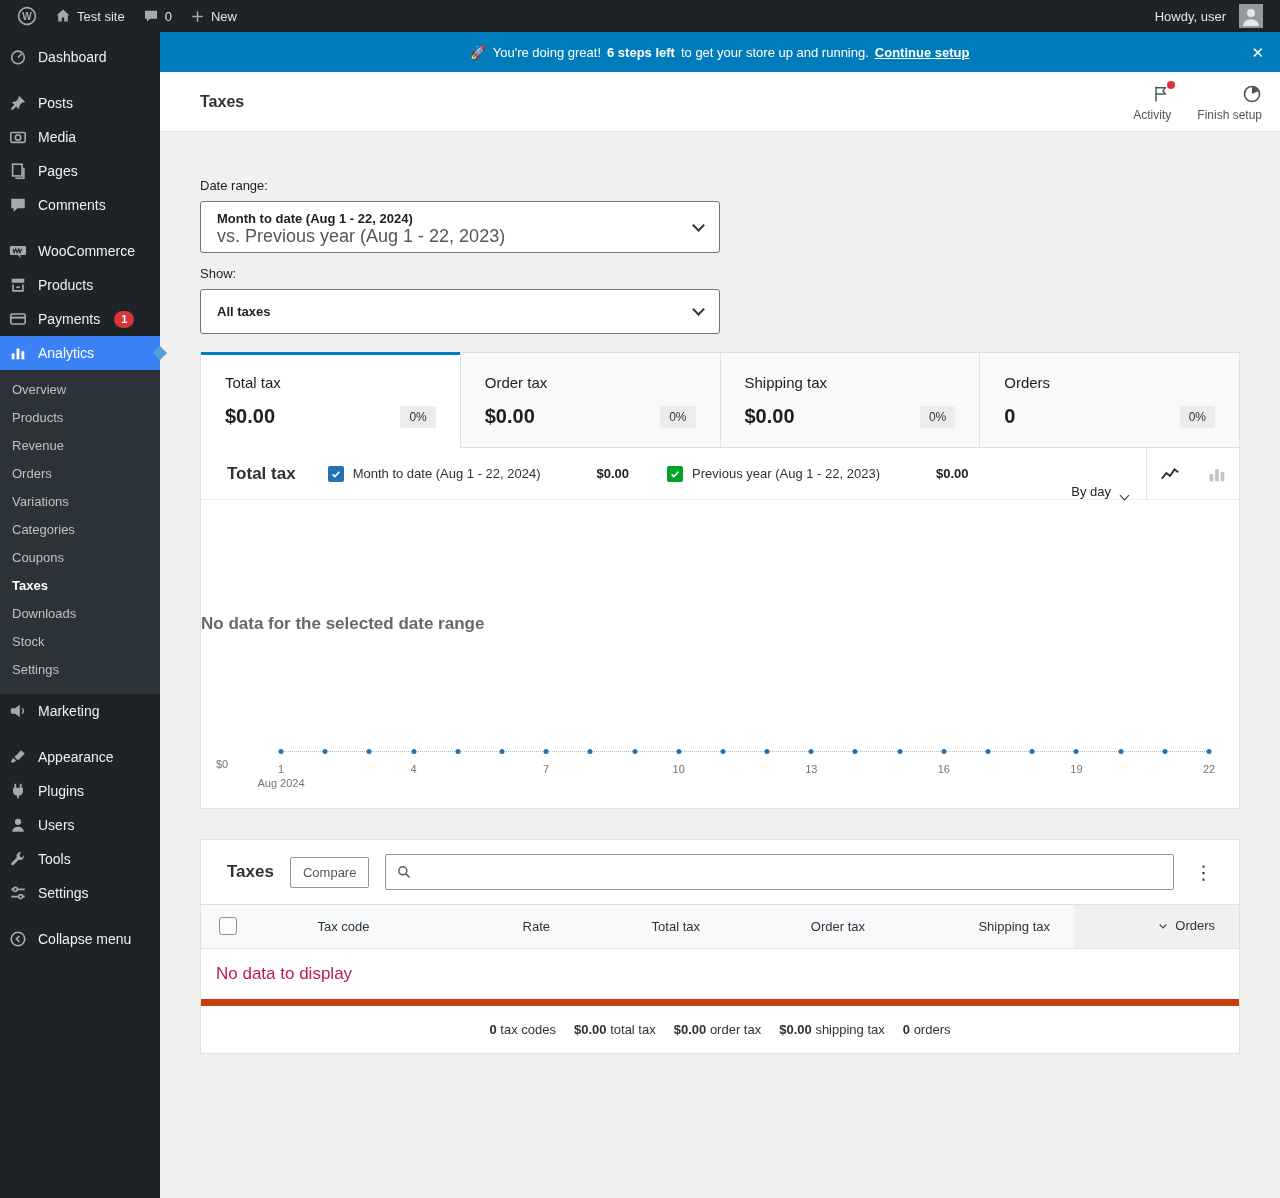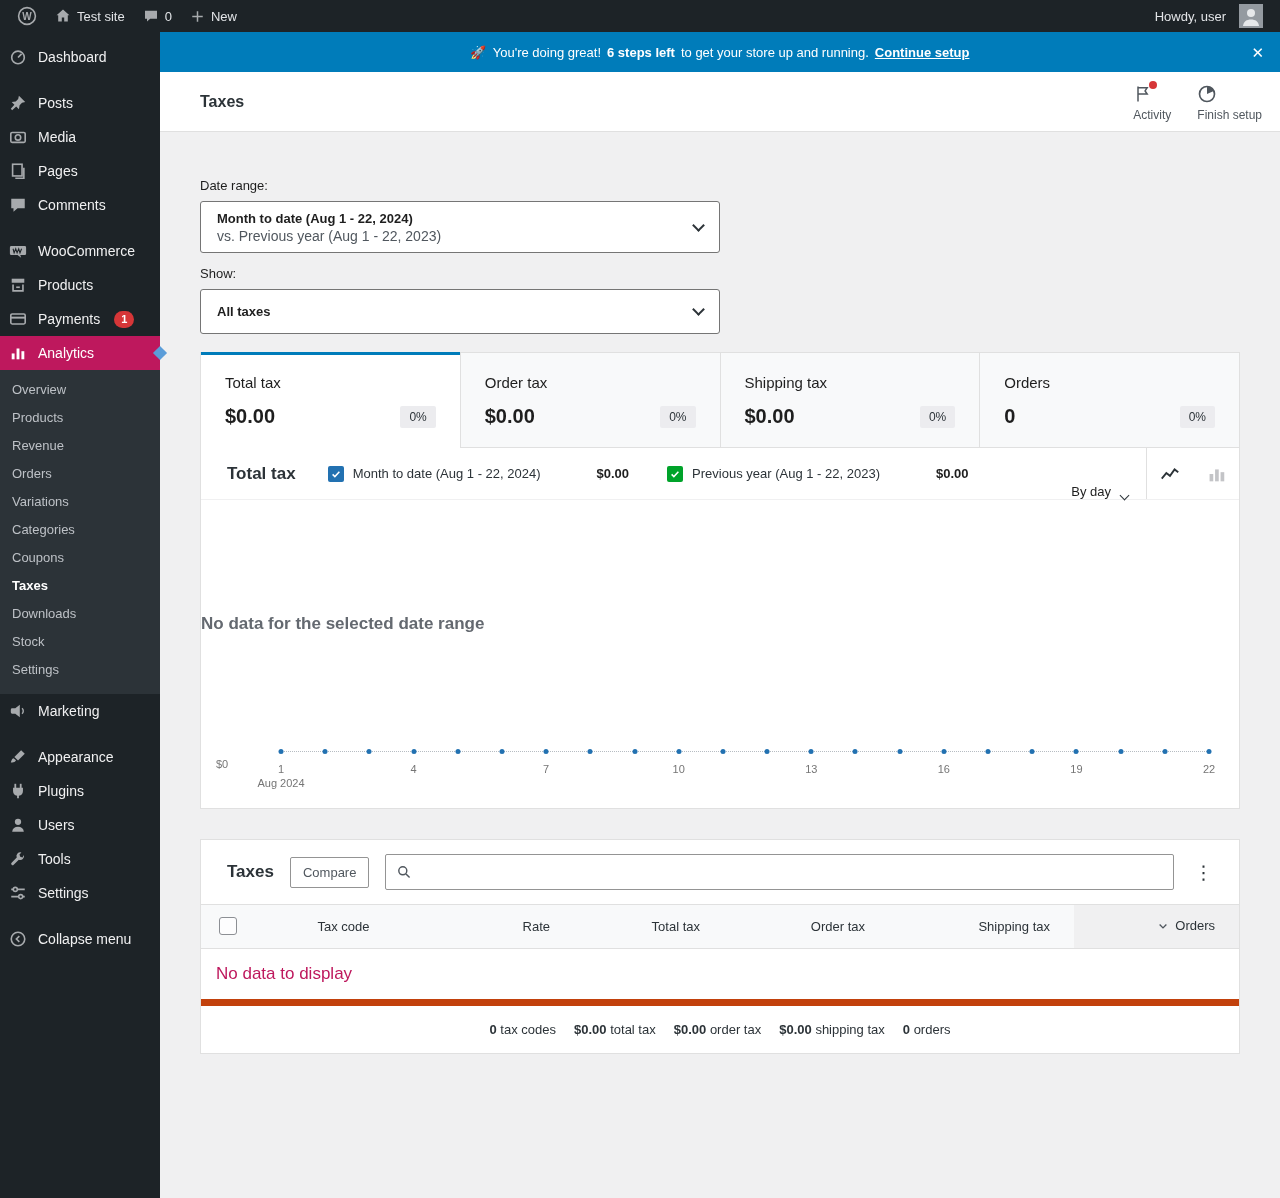--- a/index.html
+++ b/index.html
@@ -12,53 +12,53 @@
   .ab-group{display:flex;align-items:center;height:32px}
   .ab-item{display:flex;align-items:center;gap:6px;padding:0 9px;height:32px;cursor:pointer;white-space:nowrap}
   .ab-item .ab-ic{color:#a7aaad;display:flex}
   .avatar{width:24px;height:24px;overflow:hidden;margin-left:7px;flex-shrink:0}
 
   
   .layout{display:flex;height:1166px}
   .sidebar{width:160px;background:#1d2327;flex-shrink:0;padding-top:8px;font-size:14px}
   .menu-item{display:flex;align-items:center;gap:10px;padding:7px 8px;color:#f0f0f1;cursor:pointer;position:relative;line-height:20px}
   .mi-icon{width:20px;height:20px;color:#a7aaad;flex-shrink:0;display:flex;align-items:center;justify-content:center}
-  .menu-item.active{background:#be185d;color:#fff}
+  .menu-item.active{background:#3b82f6;color:#fff}
   .menu-item.active .mi-icon{color:#fff}
   .menu-arrow{position:absolute;right:-5px;top:50%;margin-top:-5px;width:10px;height:10px;background:#5b9dd9;transform:rotate(45deg)}
   .sep{height:12px}
   .count-badge{margin-left:4px;background:#d63638;color:#fff;font-size:11px;line-height:1;padding:3px 7px;border-radius:10px;font-weight:700}
   .submenu{background:#2c3338;padding:6px 0 10px}
   .submenu-item{padding:5px 12px;font-size:13px;color:#bdc1c6;line-height:18px;cursor:pointer}
   .submenu-item.active .sm-label{color:#fff;font-weight:700}
 
   .main{flex:1;display:flex;flex-direction:column;background:#f0f0f1;min-width:0}
 
   
   .setup-banner{height:40px;background:#007cba;color:#fff;display:flex;align-items:center;justify-content:center;font-size:13px;position:relative;gap:6px}
   .setup-banner b{font-weight:700}
   .banner-link{color:#fff;text-decoration:underline;cursor:pointer;font-weight:600}
   .banner-close{position:absolute;right:16px;top:50%;transform:translateY(-50%);font-size:15px;cursor:pointer;color:#fff;line-height:1}
 
   
   .page-header{height:60px;background:#fff;border-bottom:1px solid #e0e0e0;display:flex;align-items:center;padding:0 18px 0 40px}
   .page-header h1{font-size:16px;font-weight:600;color:#2c3338}
   .header-actions{margin-left:auto;display:flex;gap:26px}
-  .header-action{display:flex;flex-direction:column;align-items:flex-start;gap:4px;cursor:pointer;color:#50575e;padding-top:2px}
+  .header-action{display:flex;flex-direction:column;align-items:flex-end;gap:4px;cursor:pointer;color:#50575e;padding-top:2px}
   .ha-label{font-size:12px;color:#50575e}
   .ha-icon{position:relative;display:flex}
   .ha-dot{position:absolute;top:-3px;right:-4px;width:8px;height:8px;border-radius:50%;background:#d63638}
 
   
   .content{padding:46px 40px 0}
   .filter-label{font-size:13px;margin-bottom:8px;color:#1e1e1e}
   .select-box{width:520px;background:#fff;border:1px solid #757575;border-radius:3px;padding:8px 16px;display:flex;align-items:center;justify-content:space-between;cursor:pointer;margin-bottom:13px}
   .select-box.single{padding:13px 16px}
   .sel-primary{font-size:13px;font-weight:700;color:#1e1e1e;line-height:17px}
-  .sel-secondary{font-size:14px;color:#50575e;margin-top:2px;line-height:15px}
+  .sel-secondary{font-size:18px;color:#50575e;margin-top:2px;line-height:15px}
   .chev{width:9px;height:9px;border-right:2px solid #2c3338;border-bottom:2px solid #2c3338;transform:rotate(45deg);margin-top:-4px;flex-shrink:0}
   .chev.small{width:7px;height:7px;border-width:1.6px;margin-top:-2px}
 
   
   .summary-row{display:flex;margin-top:18px;border-left:1px solid #e0e0e0;border-right:1px solid #e0e0e0}
   .summary-card{flex:1;position:relative;padding:22px 24px 20px;background:#f8f9fa;border-right:1px solid #e0e0e0;box-shadow:inset 0 1px 0 #e0e0e0,inset 0 -1px 0 #e0e0e0;cursor:pointer}
   .summary-card:last-child{border-right:none}
   .summary-card.selected{background:#fff;box-shadow:none}
   .summary-card.selected::before{content:"";position:absolute;top:0;left:0;right:0;height:3px;background:#007cba}
   .sc-label{font-size:15px;color:#1e1e1e;margin-bottom:14px}

